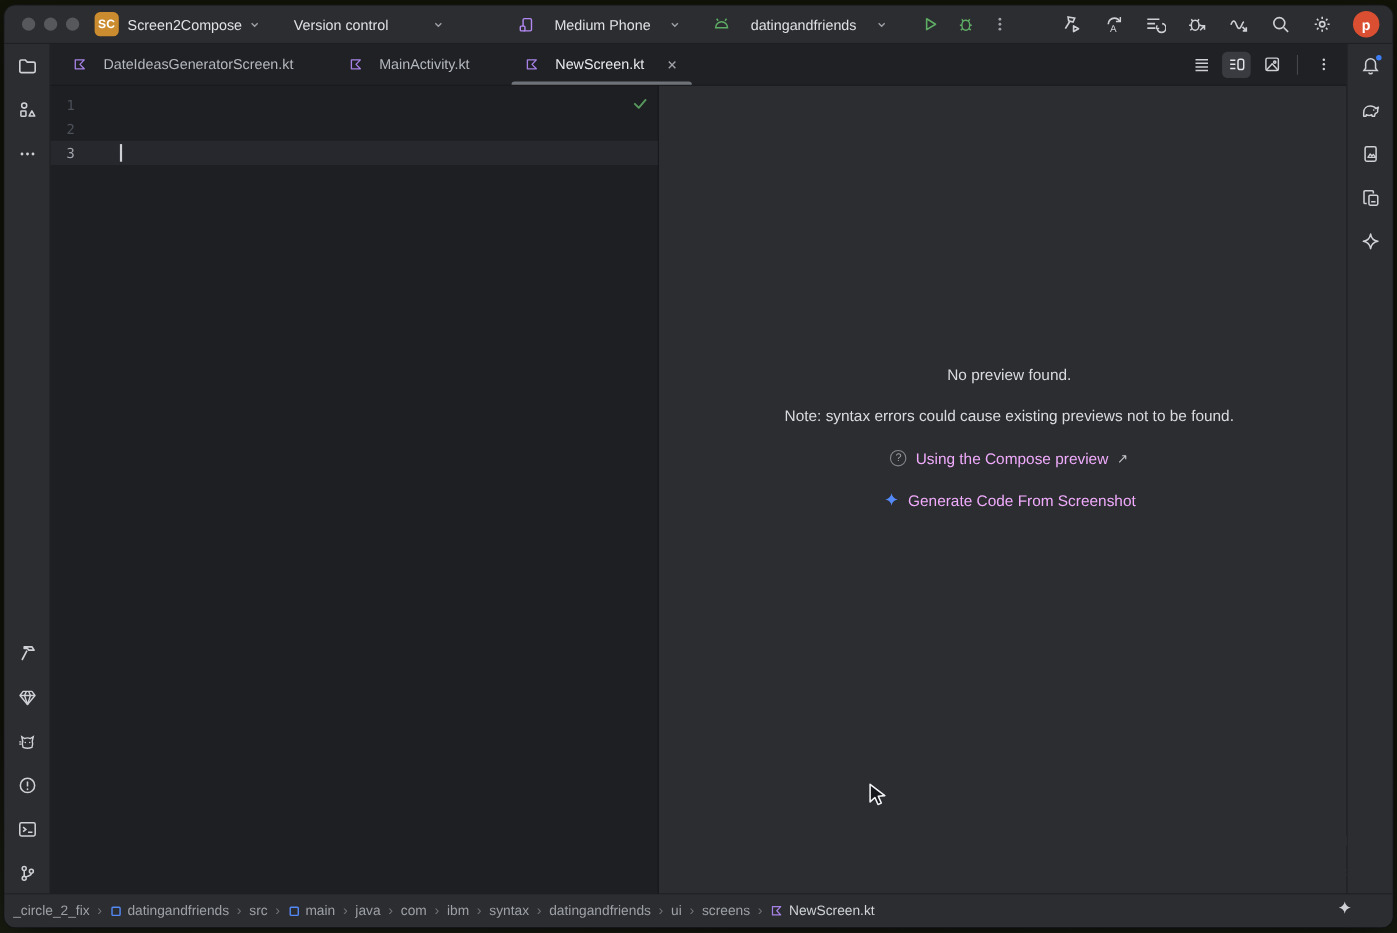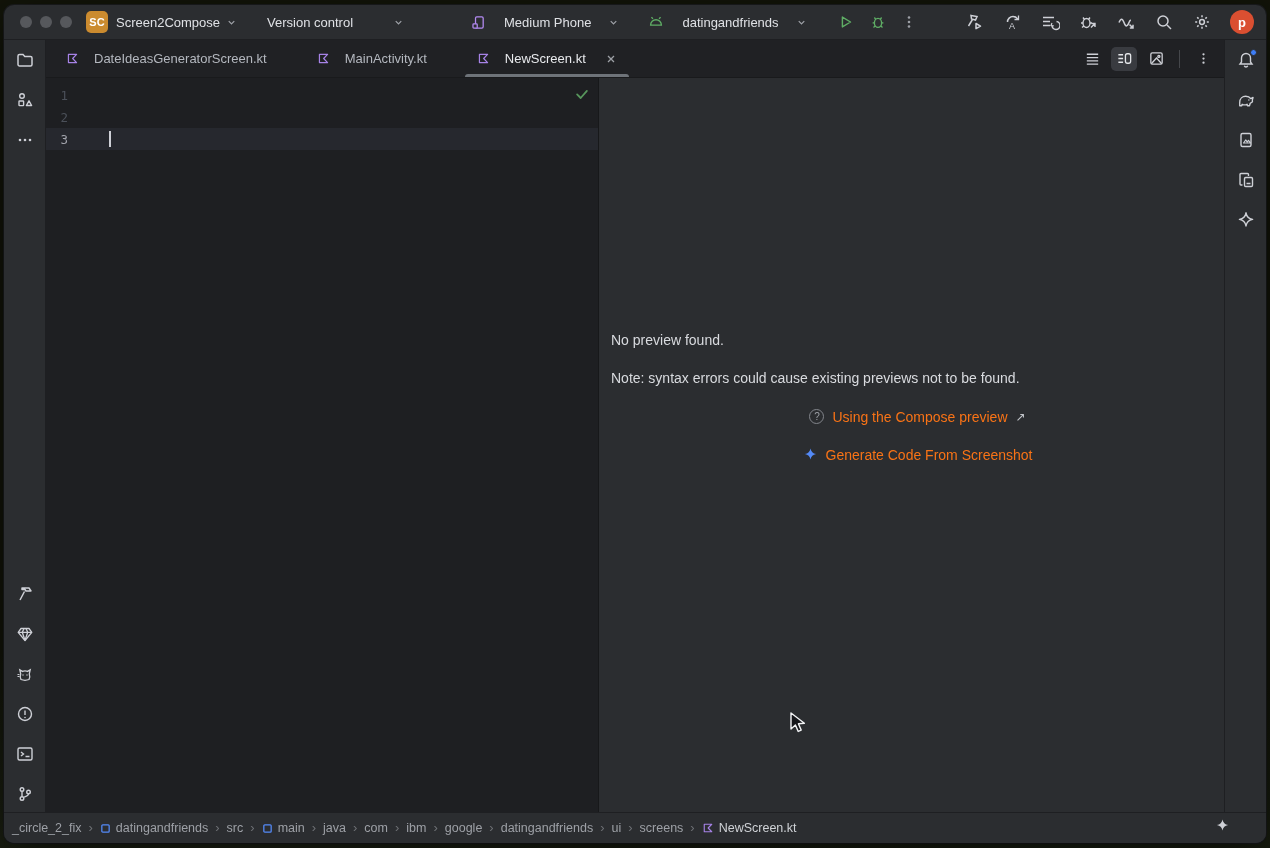--- a/index.html
+++ b/index.html
@@ -96,24 +96,24 @@
   .eline { height:22px; display:flex; align-items:center; position:relative; }
   .eline.current { background:#26282E; }
   .gutter { width:30px; flex:0 0 30px; text-align:right; padding-right:8px; color:#4B5059; font-size:12.5px; }
   .eline.current .gutter { color:#A1A3AB; }
   .codecol { padding-left:33px; white-space:pre; color:#BCBEC4; }
   .kw { color:#CF8E6D; }
   .caret { position:absolute; left:63px; top:3px; width:1.5px; height:16px; background:#CED0D6; }
   .inspect { position:absolute; top:8px; right:8px; }
 
   .preview { flex:1; background:#2B2D30; position:relative; font-size:14px; }
-  .pv-inner { position:absolute; left:12px; right:0; top:253px; text-align:left; color:#D9DBDF; }
+  .pv-inner { position:absolute; left:12px; right:0; top:253px; text-align:center; color:#D9DBDF; }
   .pv-msg { height:19px; line-height:19px; margin-bottom:19px; }
   .pv-link-row { height:19px; margin-bottom:19px; display:flex; align-items:center; justify-content:center; gap:8px; }
-  .link { color:#f97316; cursor:pointer; }
+  .link { color:#f0abfc; cursor:pointer; }
   .help-circ {
     width:15px; height:15px; border-radius:50%; border:1.2px solid #82858B; color:#9DA0A6;
     font-size:10px; display:flex; align-items:center; justify-content:center;
   }
   .ext { color:#C3C6CB; font-size:12px; }
 
   
   .statusbar {
     height:31px; flex:0 0 31px; background:#2B2D30; border-top:1px solid #1E1F22;
     display:flex; align-items:center; padding:0 8px 0 8px; font-size:12.5px; color:#9DA0A6;
@@ -500,21 +500,21 @@
       <span class="crumb-sep">›</span>
       <span class="crumb">
           <span>com</span>
         </span>
       <span class="crumb-sep">›</span>
       <span class="crumb">
           <span>ibm</span>
         </span>
       <span class="crumb-sep">›</span>
       <span class="crumb">
-          <span>google</span>
+          <span>syntax</span>
         </span>
       <span class="crumb-sep">›</span>
       <span class="crumb">
           <span>datingandfriends</span>
         </span>
       <span class="crumb-sep">›</span>
       <span class="crumb">
           <span>ui</span>
         </span>
       <span class="crumb-sep">›</span>

